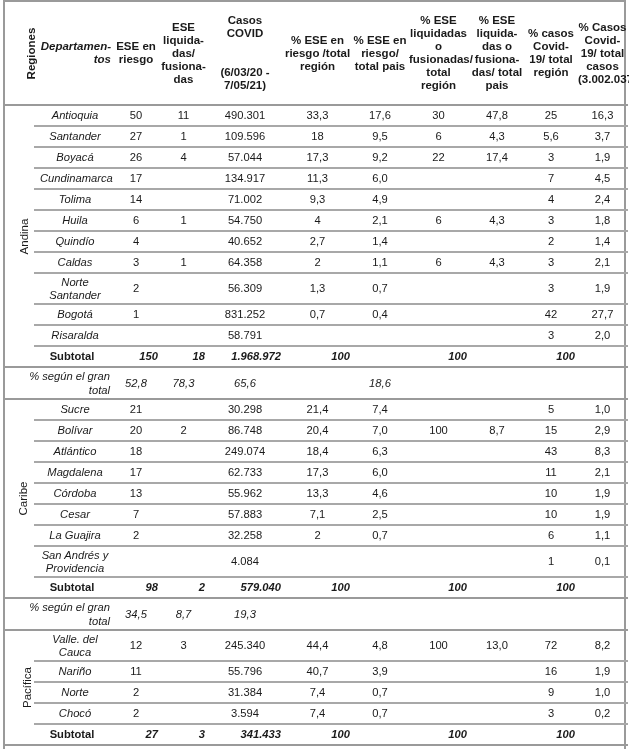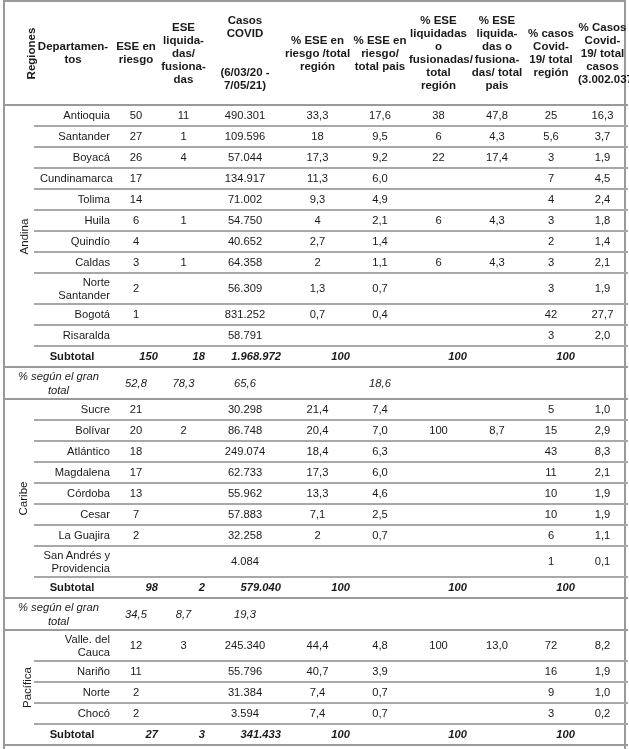--- a/index.html
+++ b/index.html
@@ -1,32 +1,32 @@
 <!DOCTYPE html>
 <html><head>
 <meta charset="utf-8">
 <style>
   html, body { margin:0; padding:0; background:#ffffff; }
   body { width:629px; height:749px; overflow:hidden; font-family:"Liberation Sans", sans-serif; color:#1a1a1a; }
   .wrap { position:relative; width:623px; margin-left:3px; border-left:2px solid #9a9a9a; border-right:2px solid #9a9a9a; border-top:2px solid #9a9a9a; box-sizing:border-box; }
   table { border-collapse:collapse; width:100%; table-layout:fixed; font-size:11.2px; }
   th { font-weight:bold; font-size:11.5px; line-height:13px; text-align:center; vertical-align:middle; padding:2px 1px; height:98px; border-bottom:2px solid #9a9a9a; }
-  th.dep { text-align:center; }
+  th.dep { text-align:right;font-style:italic; }
   td { height:19px; padding:0 2px; text-align:center; vertical-align:middle; line-height:13px; }
-  td.dep { text-align:right; padding-left:6px; }
+  td.dep { text-align:center; padding-left:6px;font-style:italic; }
   tr.row td.c { border-bottom:2px solid #a8a8a8; }
   tr.two td { height:29px; }
   .region-cell { border-bottom:2px solid #9a9a9a; position:relative; }
   .vert { display:inline-block; transform:rotate(-90deg); white-space:nowrap; font-size:11.5px; }
   th .vert { font-weight:bold; }
   tr.subtotal td { font-weight:bold; font-style:italic;text-align:right; }
   tr.subtotal td.dep { font-style:normal; text-align:center; padding-left:0; }
   tr.subtotal td.c { border-bottom:2px solid #9a9a9a;margin-top:11px; }
   tr.gran td { font-weight:normal; font-style:italic; border-bottom:2px solid #9a9a9a; height:30px; }
-  tr.gran td.glabel { font-weight:normal; font-style:italic; text-align:center; line-height:14px; }
+  tr.gran td.glabel { font-weight:normal; font-style:italic; text-align:right; line-height:14px; }
   tr.gran.last td { border-bottom:none; }
 </style>
 </head>
 <body>
 
 <div class="wrap">
   <table>
     <colgroup>
       <col style="width:29px">
         <col style="width:78px">
@@ -61,21 +61,21 @@
     </thead>
     <tbody id="tbody">
         <tr class="row">
           <td class="region-cell" rowspan="12"><span class="vert">Andina</span></td>
           <td class="dep c">Antioquia</td>
           <td class="c">50</td>
           <td class="c">11</td>
           <td class="c">490.301</td>
           <td class="c">33,3</td>
           <td class="c">17,6</td>
-          <td class="c">38</td>
+          <td class="c">30</td>
           <td class="c">47,8</td>
           <td class="c">25</td>
           <td class="c">16,3</td>
         </tr>
         <tr class="row">
           <td class="dep c">Santander</td>
           <td class="c">27</td>
           <td class="c">1</td>
           <td class="c">109.596</td>
           <td class="c">18</td>

